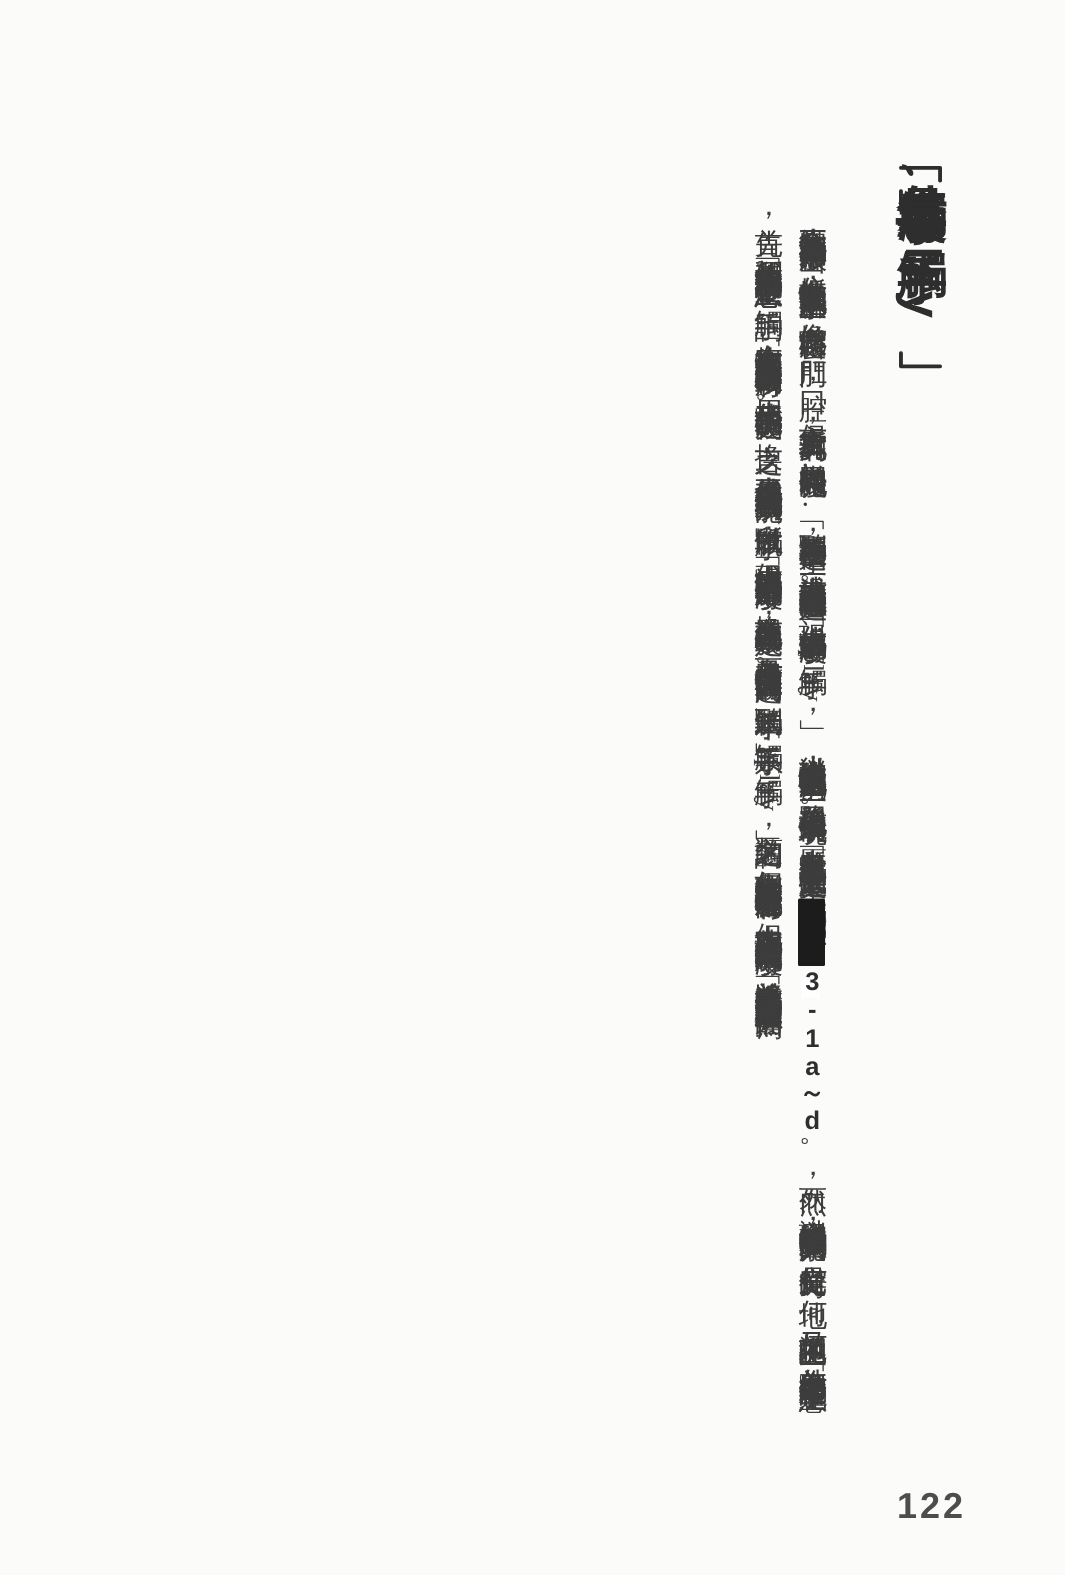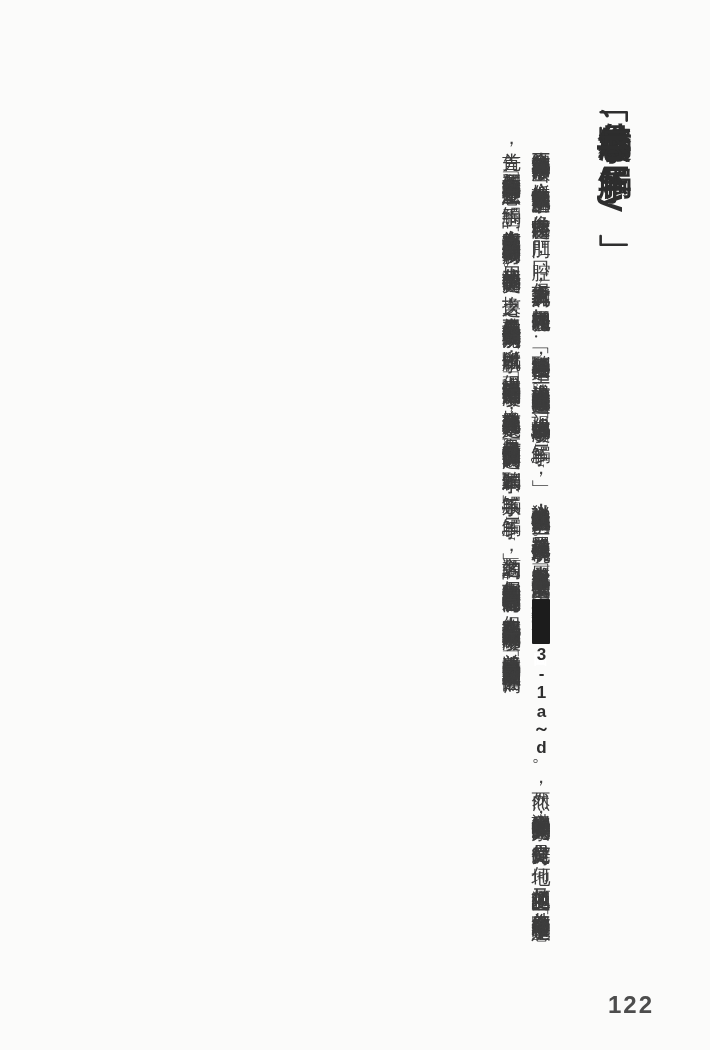--- a/index.html
+++ b/index.html
@@ -56,21 +56,21 @@
   .fig-text {
     font-family: "Liberation Sans", sans-serif;
     font-weight: 700;
     color: #2e2e2e;
     text-orientation: upright;
     letter-spacing: 0;
     font-size: 17px;
   }
   .page-number {
     position: absolute;
-    right: 56px;
+    right: 66px;
     bottom: 31px;
     font-family: "Liberation Sans", sans-serif;
     font-size: 24px;
     font-weight: 700;
     letter-spacing: 2px;
     color: #4d4d4d;
   }
 </style>
 </head>
 <body>

